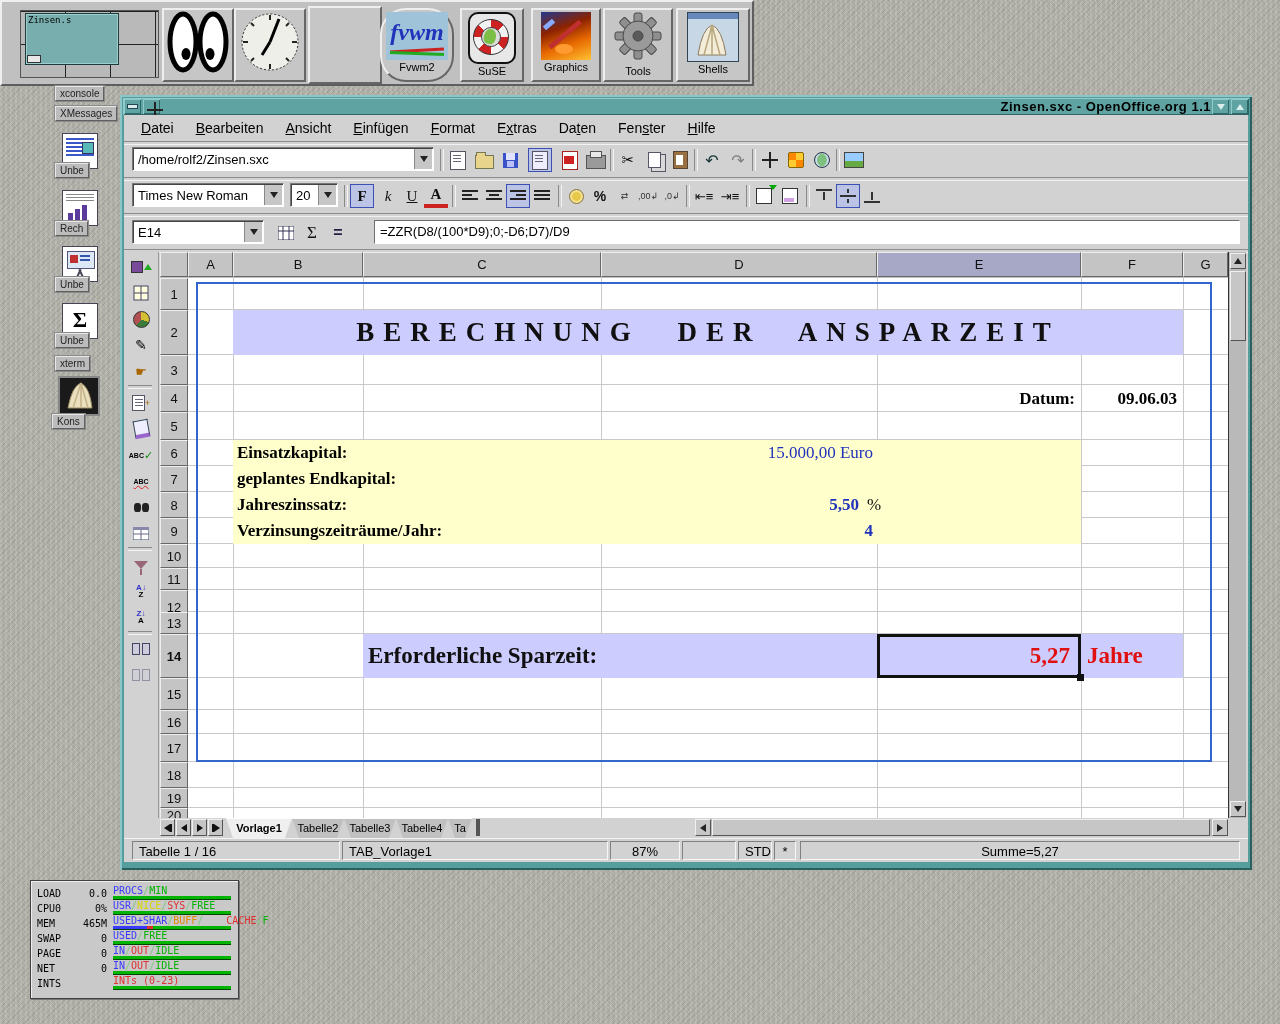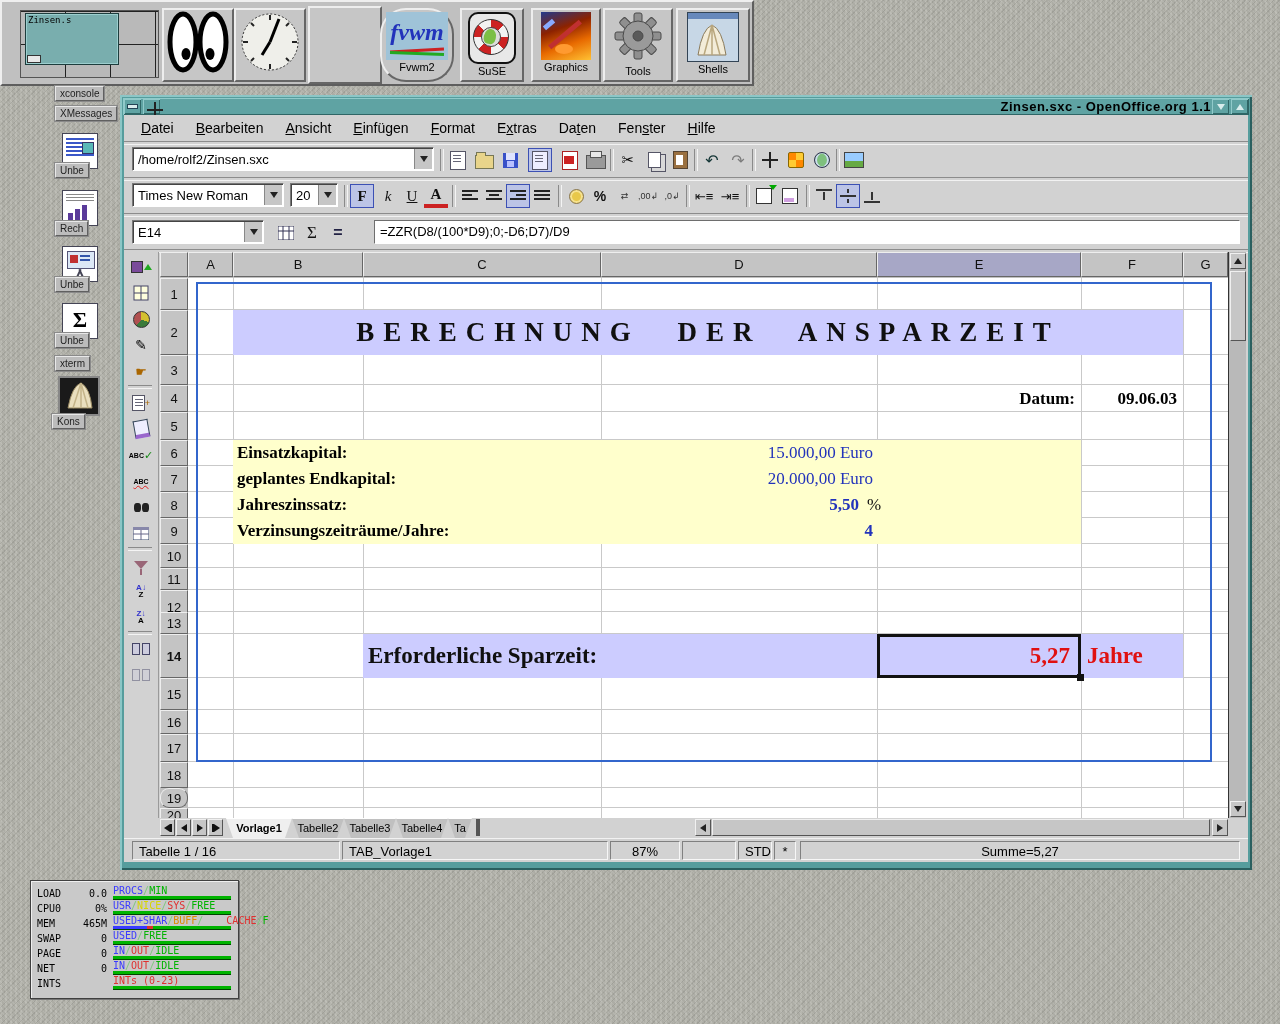--- a/index.html
+++ b/index.html
@@ -571,21 +571,21 @@
         <div class="rowhdr" style="top:266px;height:26px;">9</div>
         <div class="rowhdr" style="top:292px;height:24px;">10</div>
         <div class="rowhdr" style="top:316px;height:22px;">11</div>
         <div class="rowhdr" style="top:338px;height:34px;">12</div>
         <div class="rowhdr" style="top:360px;height:22px;">13</div>
         <div class="rowhdr hdrsel" style="top:382px;height:44px;font-weight:bold;">14</div>
         <div class="rowhdr" style="top:426px;height:32px;">15</div>
         <div class="rowhdr" style="top:458px;height:24px;">16</div>
         <div class="rowhdr" style="top:482px;height:28px;">17</div>
         <div class="rowhdr" style="top:510px;height:26px;">18</div>
-        <div class="rowhdr" style="top:536px;height:20px;border-radius:9px;">19</div>
+        <div class="rowhdr" style="top:536px;height:20px;">19</div>
         <div class="rowhdr" style="top:556px;height:14px;">20</div>
 
         <div class="cells">
 
           <div class="vline" style="left:45px;"></div>
             <div class="vline" style="left:175px;"></div>
           <div class="vline" style="left:413px;"></div>
             <div class="vline" style="left:689px;"></div>
           <div class="vline" style="left:893px;"></div>
             <div class="vline" style="left:995px;"></div>
@@ -613,25 +613,24 @@
 
           <div class="ab serif" style="left:45px;top:32px;width:950px;height:45px;background:#ccccff;text-align:center;line-height:45px;font-size:27px;font-weight:bold;letter-spacing:9px;word-spacing:22px;color:#101010;white-space:nowrap;overflow:hidden;">BERECHNUNG DER ANSPARZEIT</div>
 
           <div class="ab serif" style="left:689px;top:107px;width:198px;height:27px;line-height:27px;text-align:right;font-size:17px;font-weight:bold;">Datum:</div>
           <div class="ab serif" style="left:893px;top:107px;width:96px;height:27px;line-height:27px;text-align:right;font-size:17px;font-weight:bold;">09.06.03</div>
 
           <div class="ab" style="left:45px;top:162px;width:848px;height:104px;background:#ffffcc;"></div>
           <div class="ab serif" style="left:49px;top:162px;height:26px;line-height:26px;font-size:17px;font-weight:bold;">Einsatzkapital:</div>
           <div class="ab serif" style="left:413px;top:162px;width:272px;height:26px;line-height:26px;text-align:right;font-size:17px;color:#2233bb;">15.000,00 Euro</div>
           <div class="ab serif" style="left:49px;top:188px;height:26px;line-height:26px;font-size:17px;font-weight:bold;">geplantes Endkapital:</div>
-          <div class="ab serif" style="left:413px;top:188px;width:272px;height:26px;line-height:26px;text-align:right;font-size:17px;color:#2233bb;">20.000,00 Euro</div>
           <div class="ab serif" style="left:49px;top:214px;height:26px;line-height:26px;font-size:17px;font-weight:bold;">Jahreszinssatz:</div>
           <div class="ab serif" style="left:413px;top:214px;width:258px;height:26px;line-height:26px;text-align:right;font-size:17px;color:#2233bb;font-weight:bold;">5,50</div>
           <div class="ab serif" style="left:679px;top:214px;height:26px;line-height:26px;font-size:17px;color:#101010;">%</div>
-          <div class="ab serif" style="left:49px;top:240px;height:26px;line-height:26px;font-size:17px;font-weight:bold;">Verzinsungszeiträume/Jahre:</div>
+          <div class="ab serif" style="left:49px;top:240px;height:26px;line-height:26px;font-size:17px;font-weight:bold;">Verzinsungszeiträume/Jahr:</div>
           <div class="ab serif" style="left:413px;top:240px;width:272px;height:26px;line-height:26px;text-align:right;font-size:17px;color:#2233bb;font-weight:bold;">4</div>
 
           <div class="ab" style="left:175px;top:356px;width:820px;height:44px;background:#ccccff;"></div>
           <div class="ab serif" style="left:180px;top:356px;height:44px;line-height:44px;font-size:23px;font-weight:bold;color:#101010;">Erforderliche Sparzeit:</div>
           <div class="ab serif" style="left:689px;top:356px;width:204px;height:44px;border:3px solid #111;box-sizing:border-box;text-align:right;line-height:38px;font-size:23px;font-weight:bold;color:#e01010;padding-right:8px;">5,27</div>
           <div class="ab serif" style="left:899px;top:356px;height:44px;line-height:44px;font-size:23px;font-weight:bold;color:#e01010;">Jahre</div>
           <div class="ab" style="left:889px;top:396px;width:7px;height:7px;background:#111;"></div>
         </div>
 
         <div class="ab" style="left:1068px;top:0;width:18px;height:566px;background:#b9b9b9;border-left:1px solid #333;">

